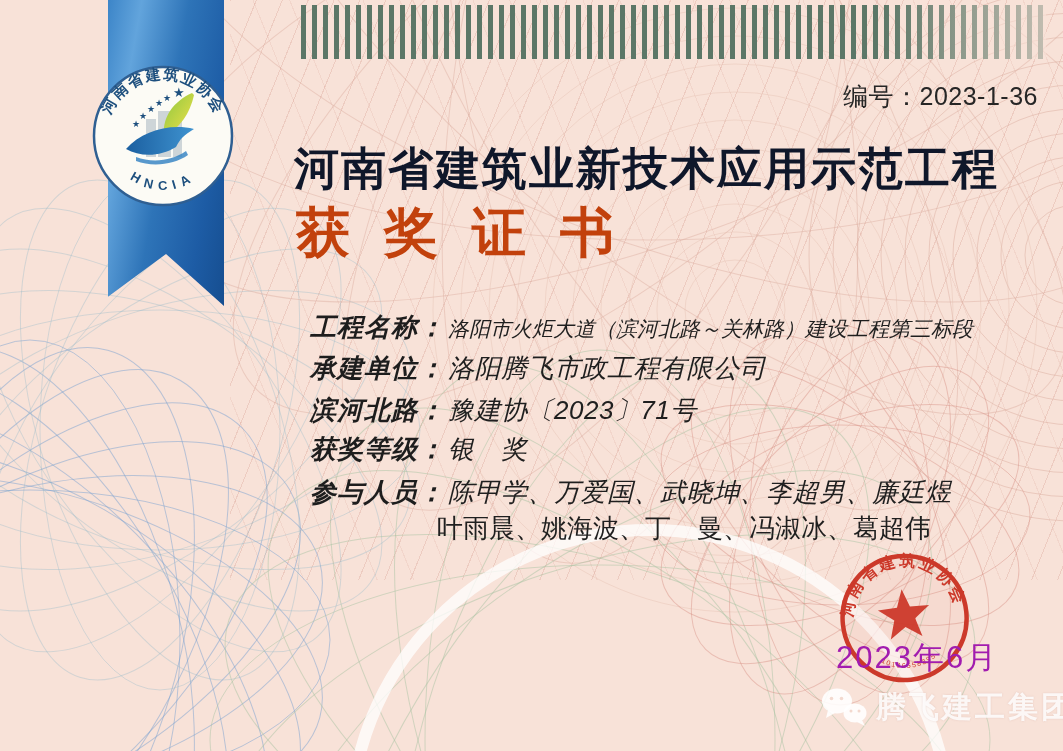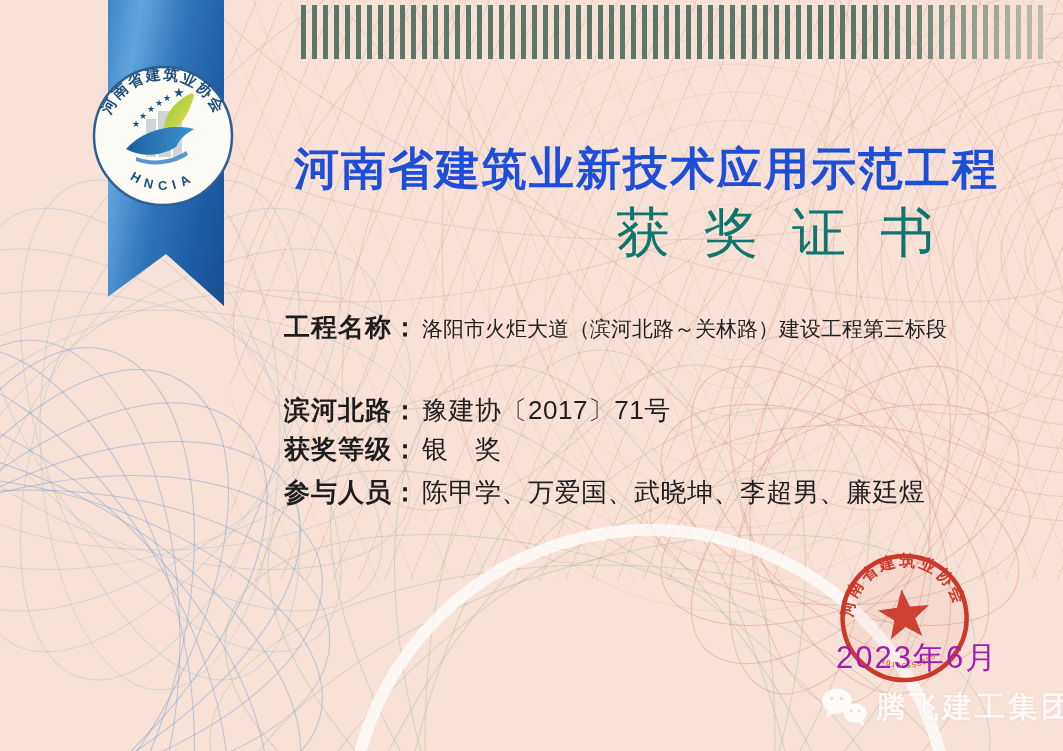--- a/index.html
+++ b/index.html
@@ -30,28 +30,28 @@
   .title-en{
     position:absolute; left:296px; top:76px; z-index:6;
     font-size:46px; letter-spacing:3px; color:#20455f; font-weight:500;
   }
   .serial{
     position:absolute; left:843px; top:80px; z-index:6;
     font-size:25px; color:#262626; letter-spacing:0.5px;
   }
   .title-cn{
     position:absolute; left:294px; top:139px; z-index:6; white-space:nowrap;
-    font-size:45px; font-weight:bold; letter-spacing:2px; color:#1d4ed8;
+    font-size:45px; font-weight:bold; letter-spacing:2px; color:#0f172a;
   }
   .award{
     position:absolute; left:296px; top:197px; width:672px; z-index:6;
-    font-size:54px; font-weight:normal; letter-spacing:34px; color:#0f766e;
-    text-align:right; white-space:nowrap;
-  }
-  .field{position:absolute; left:284px; z-index:6; white-space:nowrap;}
+    font-size:54px; font-weight:bold; letter-spacing:34px; color:#c2410c;
+    text-align:left; white-space:nowrap;
+  }
+  .field{position:absolute; left:310px; z-index:6; white-space:nowrap;font-style:italic;}
   .flabel{font-size:26px; font-weight:bold; color:#1d1d1d; letter-spacing:1px;}
   .fvalue{font-size:26px; color:#1f1f1f; margin-left:3px; letter-spacing:0.5px;}
   .fvalue.small{font-size:21px; letter-spacing:0;}
   .row1{top:310px;} .row2{top:351px;} .row3{top:393px;} .row4{top:432px;} .row5{top:475px;}
   .pline2{position:absolute; left:437px; top:511px; z-index:6; font-size:26px; color:#1f1f1f; white-space:nowrap;}
   .stamp{position:absolute; left:835px; top:552px; width:140px; height:140px; z-index:7;}
   .date{
     position:absolute; left:836px; top:637px; z-index:8;
     font-size:31px; color:#a21caf; letter-spacing:2px; white-space:nowrap;
   }
@@ -195,37 +195,42 @@
     </g>
     <text fill="#1d4f7e" font-size="15" font-weight="bold" letter-spacing="2">
       <textPath href="#btop" startOffset="50%" text-anchor="middle">河南省建筑业协会</textPath>
     </text>
     <text fill="#1d4f7e" font-size="13" font-weight="bold" letter-spacing="6">
       <textPath href="#bbot" startOffset="50%" text-anchor="middle">HNCIA</textPath>
     </text>
   </svg>
 
 
+  <div class="serial">编号：2023-1-36</div>
 
   <div class="title-cn">河南省建筑业新技术应用示范工程</div>
 
   <div class="award">获奖证书</div>
 
   <div class="field row1">
     <span class="flabel">工程名称：</span><span class="fvalue small">洛阳市火炬大道（滨河北路～关林路）建设工程第三标段</span>
   </div>
+  <div class="field row2">
+    <span class="flabel">承建单位：</span><span class="fvalue">洛阳腾飞市政工程有限公司</span>
+  </div>
   <div class="field row3">
-    <span class="flabel">滨河北路：</span><span class="fvalue">豫建协〔2017〕71号</span>
+    <span class="flabel">滨河北路：</span><span class="fvalue">豫建协〔2023〕71号</span>
   </div>
   <div class="field row5">
     <span class="flabel">参与人员：</span><span class="fvalue">陈甲学、万爱国、武晓坤、李超男、廉廷煜</span>
   </div>
   <div class="field row4">
     <span class="flabel">获奖等级：</span><span class="fvalue">银　奖</span>
   </div>
+  <div class="pline2">叶雨晨、姚海波、丁　曼、冯淑冰、葛超伟</div>
 
   <svg class="stamp" viewBox="0 0 140 140">
     <defs>
       <path id="stop" d="M 20.3 81.2 A 52 52 0 1 1 119.7 81.2" fill="none"></path>
       <path id="sbot" d="M 41.3 107 A 50 50 0 0 0 98.7 107" fill="none"></path>
     </defs>
     <g transform="rotate(-6 70 70)">
       <circle cx="70" cy="66" r="62" fill="rgba(225,110,90,0.06)" stroke="#cc392a" stroke-width="4.5"></circle>
       <polygon fill="#cc392a" opacity="0.95" points="70,37 76.5,55.1 95.7,55.7 80.5,67.4 85.9,85.8 70,75 54.1,85.8 59.5,67.4 44.3,55.7 63.5,55.1"></polygon>
       <text fill="#cc392a" font-size="16" font-weight="bold" letter-spacing="3">

